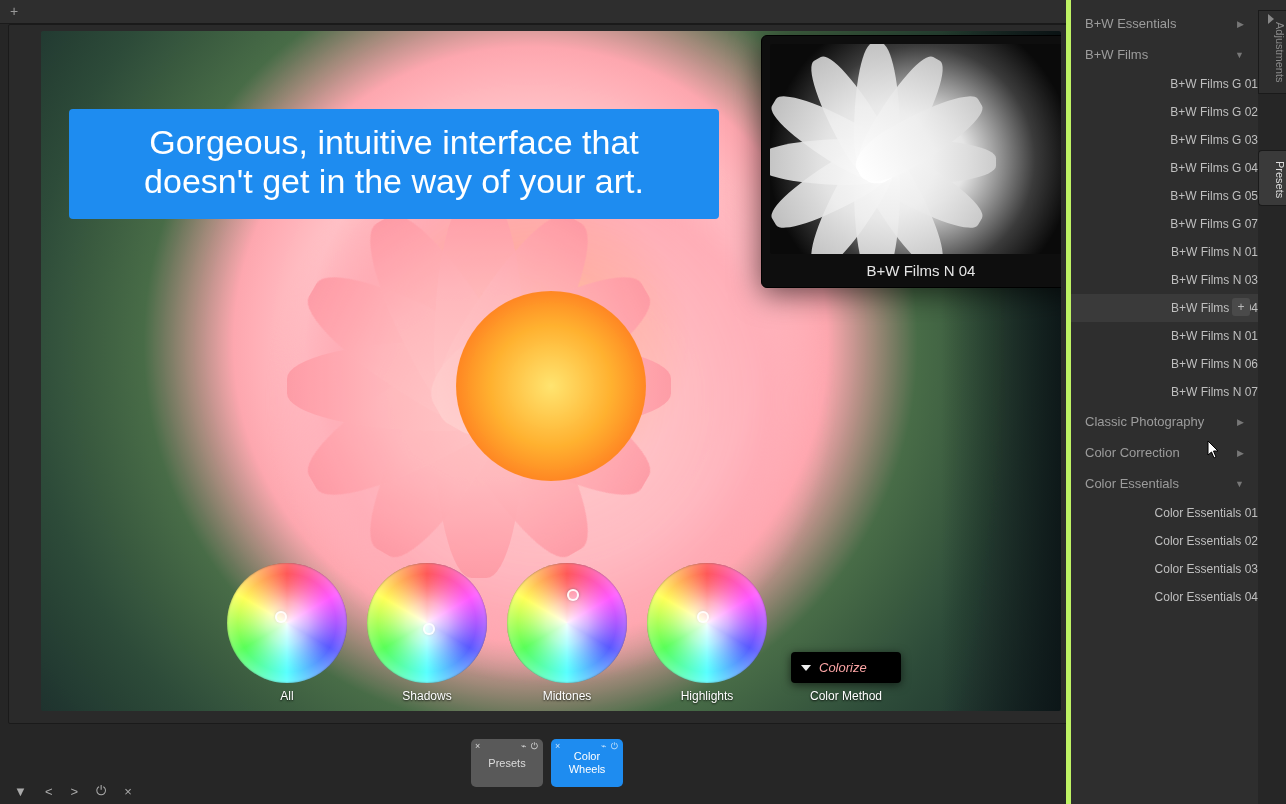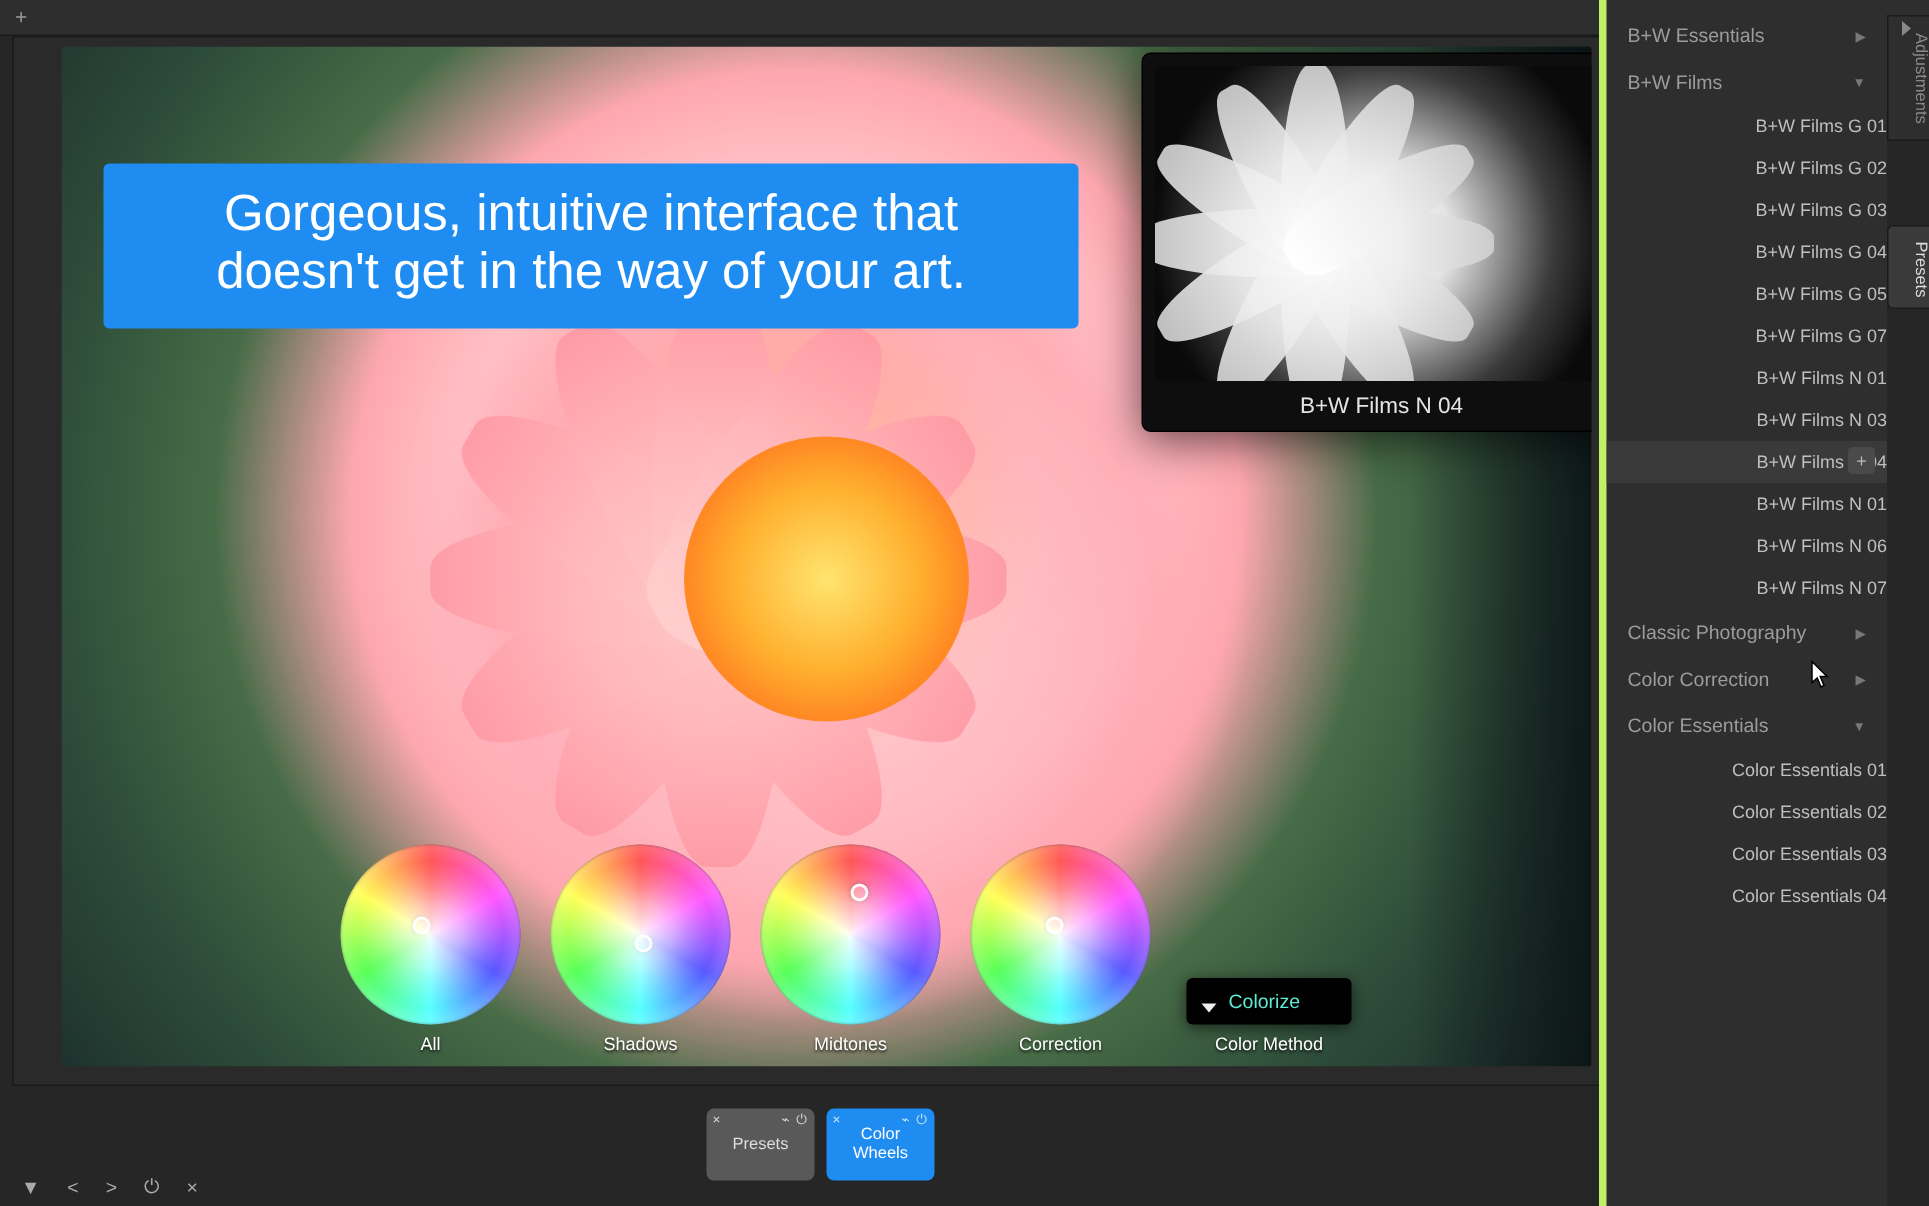--- a/index.html
+++ b/index.html
@@ -29,21 +29,21 @@
 
   
   .wheels { position:absolute; bottom:8px; left:186px; display:flex; gap:20px; align-items:flex-end; }
   .wheel-col { display:flex; flex-direction:column; align-items:center; }
   .wheel { width:120px; height:120px; border-radius:50%; position:relative; background: conic-gradient(from 0deg, #ff3030, #ff30ff, #3030ff, #30ffff, #30ff30, #ffff30, #ff3030); box-shadow: inset 0 0 40px rgba(255,255,255,0.55), inset 0 0 2px rgba(0,0,0,0.6); }
   .wheel::after { content:""; position:absolute; inset:0; border-radius:50%; background: radial-gradient(circle, rgba(255,255,255,0.95) 0%, rgba(255,255,255,0.6) 25%, rgba(255,255,255,0) 58%); }
   .wheel .dot { position:absolute; width:12px; height:12px; border:2px solid rgba(255,255,255,0.9); border-radius:50%; box-shadow:0 0 3px rgba(0,0,0,0.6); background:rgba(255,255,255,0.2); }
   .wheel-label { color:#fff; font-size:12px; margin-top:6px; text-shadow:0 1px 2px rgba(0,0,0,0.8); }
 
   .method-col { display:flex; flex-direction:column; align-items:center; margin-left:4px; }
-  .method-pop { width:110px; background:#000; border-radius:4px; padding:8px 10px; display:flex; align-items:flex-end; gap:8px; color:#5eead4; font-size:13px; box-shadow:0 2px 10px rgba(0,0,0,0.6); }
+  .method-pop { width:110px; background:#000; border-radius:4px; padding:8px 10px; display:flex; align-items:center; gap:8px; color:#fca5a5; font-size:13px; box-shadow:0 2px 10px rgba(0,0,0,0.6);font-style:italic; }
   .method-pop .tri { width:0; height:0; border-left:5px solid transparent; border-right:5px solid transparent; border-top:6px solid #eee; }
 
   
   .strip { position:absolute; left:8px; right:200px; bottom:6px; height:70px; display:flex; align-items:center; justify-content:center; gap:8px; }
   .chip { position:relative; width:72px; height:48px; border-radius:5px; display:flex; align-items:center; justify-content:center; font-size:11px; text-align:center; padding:0 6px; line-height:1.15; }
   .chip.gray { background:#595959; color:#ddd; }
   .chip.blue { background:#1e8cf0; color:#fff; }
   .chip .mini { position:absolute; top:2px; font-size:9px; color:rgba(255,255,255,0.75); }
   .chip .mini.left { left:4px; }
   .chip .mini.right { right:4px; letter-spacing:1px; }
@@ -133,21 +133,21 @@
         <div class="wheel-col">
           <div class="wheel">
             <div class="dot" style="left: 60px; top: 26px;"></div>
           </div>
           <div class="wheel-label">Midtones</div>
         </div>
         <div class="wheel-col">
           <div class="wheel">
             <div class="dot" style="left: 50px; top: 48px;"></div>
           </div>
-          <div class="wheel-label">Correction</div>
+          <div class="wheel-label">Highlights</div>
         </div>
         <div class="method-col">
           <div class="method-pop">
             <div class="tri"></div>
             <span>Colorize</span>
           </div>
           <div class="wheel-label">Color Method</div>
         </div>
       </div>
   </div>

